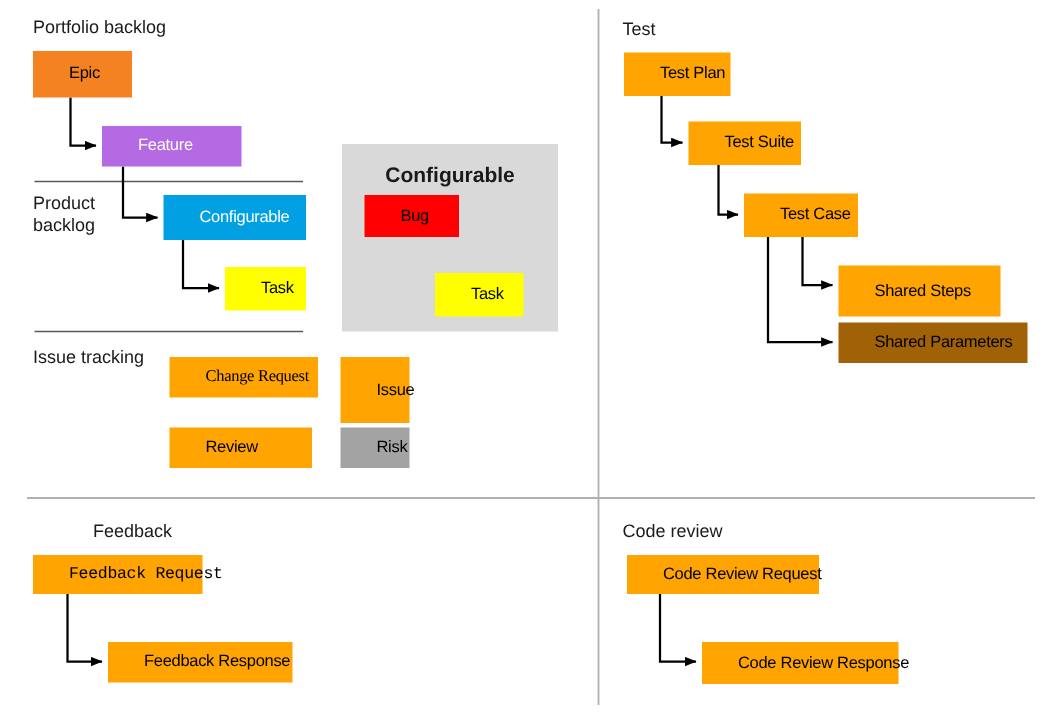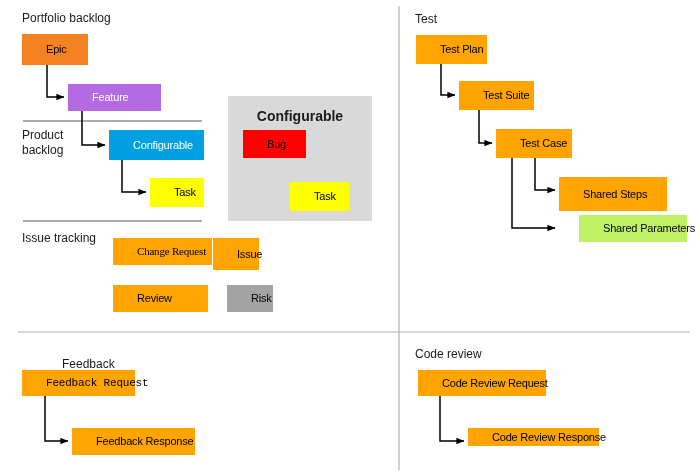--- a/index.html
+++ b/index.html
@@ -88,33 +88,33 @@
   <div id="shapes">
       <div class="grouplabel" style="left: 22px; top: 11px;">Portfolio backlog</div>
       <div class="grouplabel" style="left: 22px; top: 128px;">Product
 backlog</div>
       <div class="grouplabel" style="left: 22px; top: 231px;">Issue tracking</div>
       <div class="node" style="left: 22px; top: 34px; width: 66px; height: 31px; background: rgb(245, 130, 32); color: rgb(0, 0, 0);">Epic</div>
       <div class="node" style="left: 68px; top: 84px; width: 93px; height: 27px; background: rgb(179, 106, 226); color: rgb(255, 255, 255);">Feature</div>
       <div class="node" style="left: 109px; top: 130px; width: 95px; height: 30px; background: rgb(0, 160, 227); color: rgb(255, 255, 255);">Configurable</div>
       <div class="node" style="left: 150px; top: 178px; width: 54px; height: 29px; background: rgb(255, 255, 0); color: rgb(0, 0, 0);">Task</div>
       <div class="node" style="left: 113px; top: 238px; width: 99px; height: 27px; background: rgb(255, 164, 0); color: rgb(0, 0, 0); font-family: Liberation Serif, serif;">Change Request</div>
-      <div class="node" style="left: 213px; top: 238px; width: 46px; height: 32px; background: rgb(255, 164, 0); color: rgb(0, 0, 0);">Issue</div>
+      <div class="node" style="left: 227px; top: 238px; width: 46px; height: 44px; background: rgb(255, 164, 0); color: rgb(0, 0, 0);">Issue</div>
       <div class="node" style="left: 113px; top: 285px; width: 95px; height: 27px; background: rgb(255, 164, 0); color: rgb(0, 0, 0);">Review</div>
       <div class="node" style="left: 227px; top: 285px; width: 46px; height: 27px; background: #a3a3a3; color: rgb(0, 0, 0);">Risk</div>
       <div class="groupbox" style="left: 228px; top: 96px; width: 144px; height: 125px; background: rgb(217, 217, 217);"></div>
       <div class="grouptitle" style="left: 228px; top: 108px; width: 144px;">Configurable</div>
       <div class="node" style="left: 243px; top: 130px; width: 63px; height: 28px; background: rgb(255, 0, 0); color: rgb(0, 0, 0);">Bug</div>
       <div class="node" style="left: 290px; top: 182px; width: 59px; height: 29px; background: rgb(255, 255, 0); color: rgb(0, 0, 0);">Task</div>
       <div class="grouplabel" style="left: 415px; top: 12px;">Test</div>
       <div class="node" style="left: 416px; top: 35px; width: 71px; height: 29px; background: rgb(255, 164, 0); color: rgb(0, 0, 0);">Test Plan</div>
       <div class="node" style="left: 459px; top: 81px; width: 75px; height: 29px; background: rgb(255, 164, 0); color: rgb(0, 0, 0);">Test Suite</div>
       <div class="node" style="left: 496px; top: 129px; width: 76px; height: 29px; background: rgb(255, 164, 0); color: rgb(0, 0, 0); text-align: right;">Test Case</div>
       <div class="node" style="left: 559px; top: 177px; width: 108px; height: 34px; background: rgb(255, 164, 0); color: rgb(0, 0, 0);">Shared Steps</div>
-      <div class="node" style="left: 559px; top: 215px; width: 108px; height: 27px; background: #bef264; color: rgb(0, 0, 0); margin-left: 20px;">Shared Parameters</div>
-      <div class="grouplabel" style="left: 22px; top: 357px; padding-left: 40px;">Feedback</div>
+      <div class="node" style="left: 559px; top: 215px; width: 126px; height: 27px; background: #a16207; color: rgb(0, 0, 0);">Shared Parameters</div>
+      <div class="grouplabel" style="left: 22px; top: 347px; padding-left: 40px;">Feedback</div>
       <div class="node" style="left: 22px; top: 370px; width: 113px; height: 26px; background: rgb(255, 164, 0); color: rgb(0, 0, 0); font-family: Liberation Mono, monospace;">Feedback Request</div>
       <div class="node" style="left: 72px; top: 428px; width: 123px; height: 27px; background: rgb(255, 164, 0); color: rgb(0, 0, 0);">Feedback Response</div>
       <div class="grouplabel" style="left: 415px; top: 347px;">Code review</div>
       <div class="node" style="left: 418px; top: 370px; width: 128px; height: 26px; background: rgb(255, 164, 0); color: rgb(0, 0, 0);">Code Review Request</div>
-      <div class="node" style="left: 468px; top: 428px; width: 131px; height: 18px; background: rgb(255, 164, 0); color: rgb(0, 0, 0);">Code Review Response</div>
+      <div class="node" style="left: 468px; top: 428px; width: 131px; height: 28px; background: rgb(255, 164, 0); color: rgb(0, 0, 0);">Code Review Response</div>
     </div>
 </div>
 
 </body></html>

